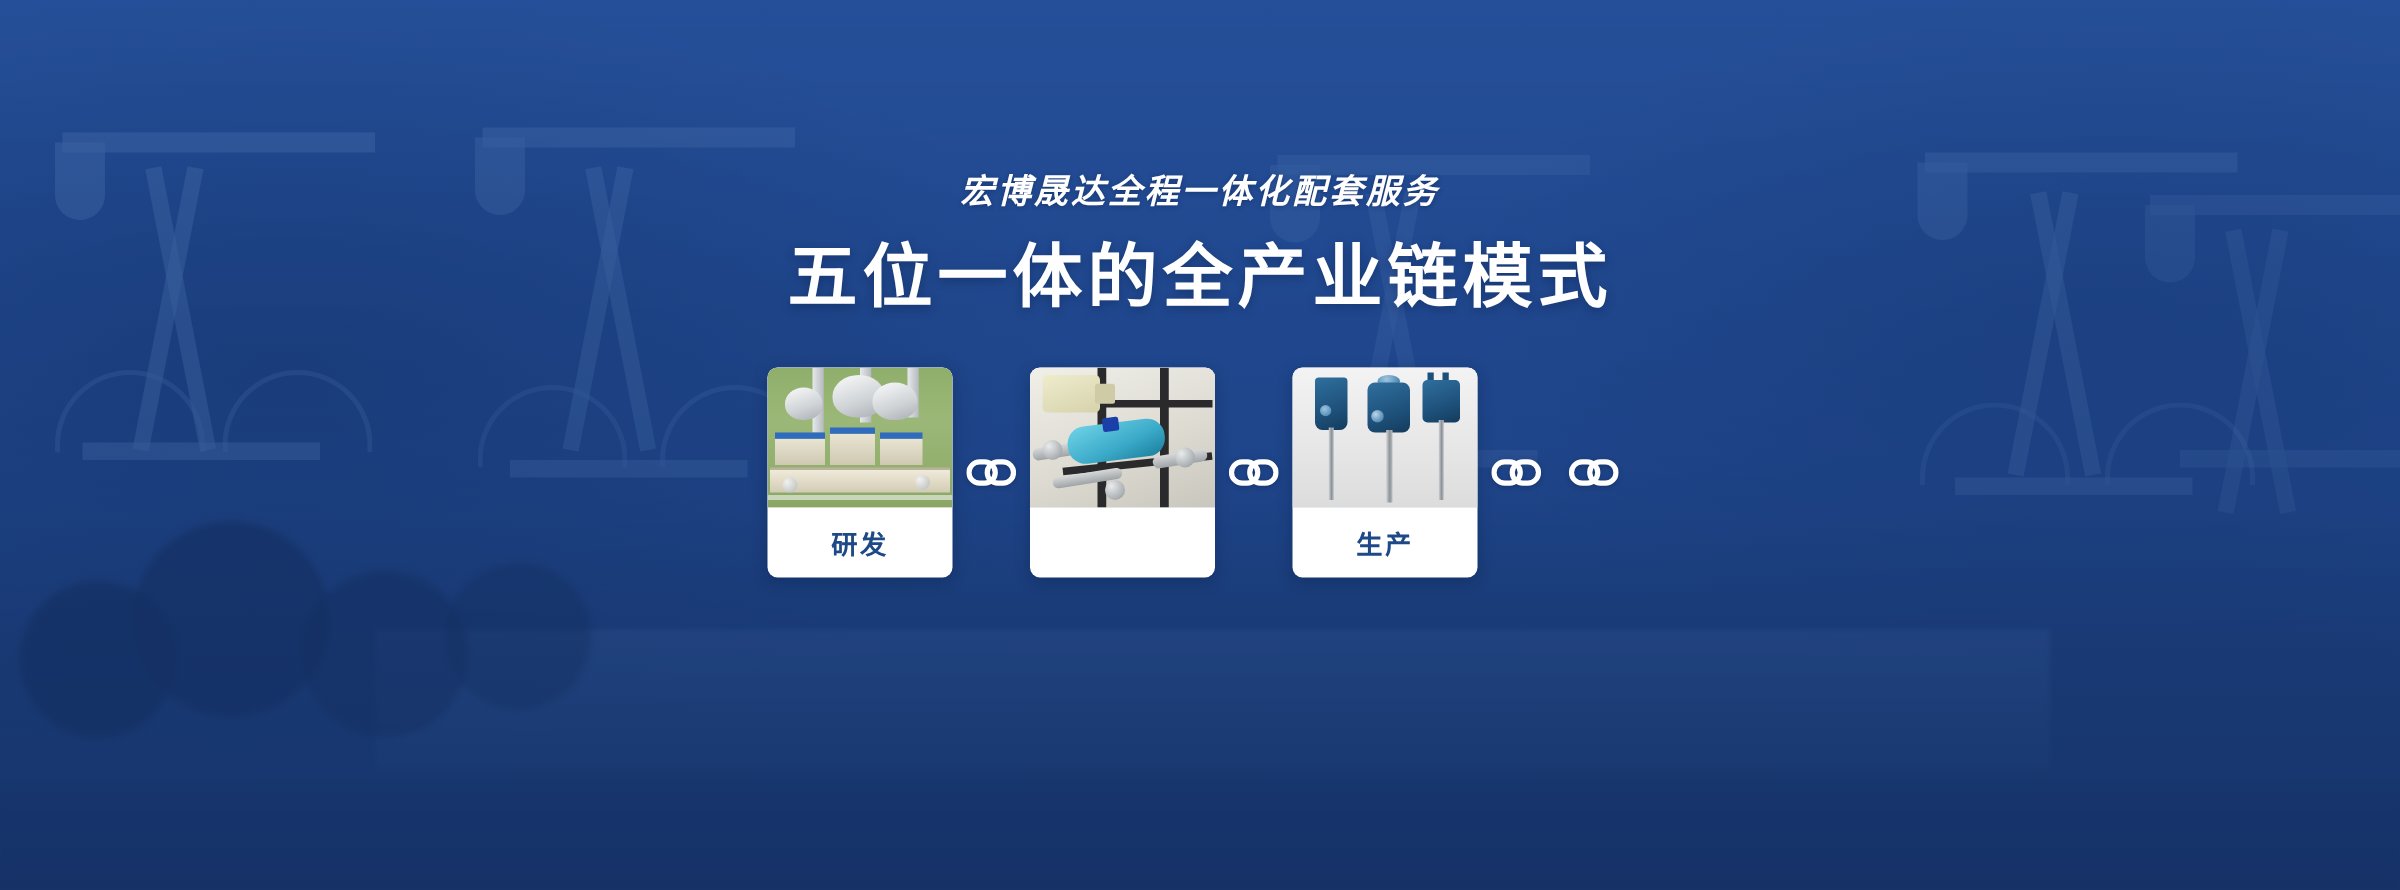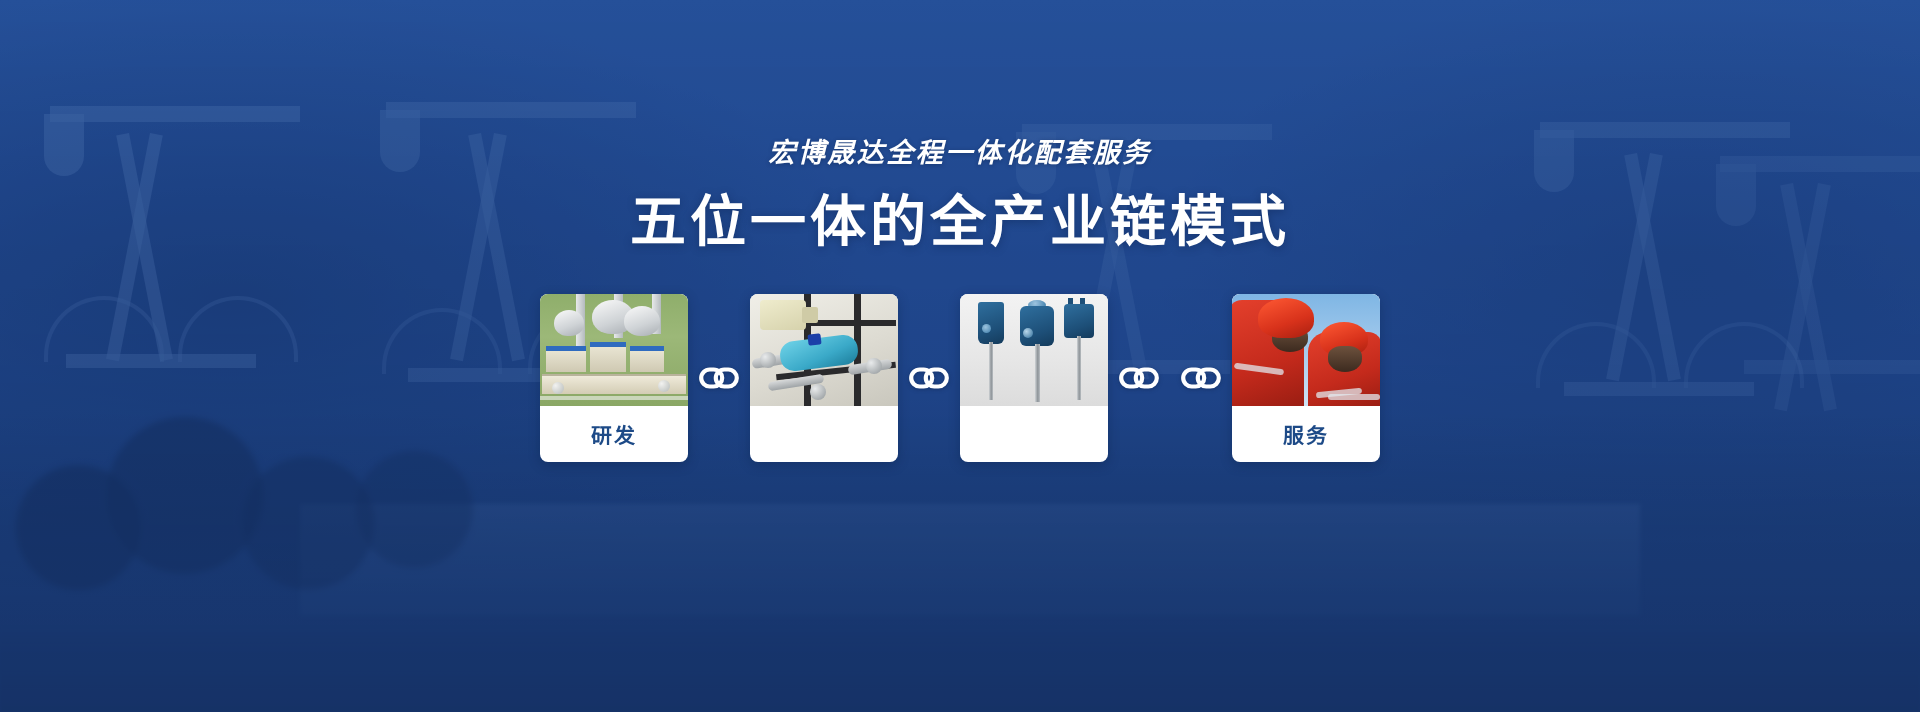--- a/index.html
+++ b/index.html
@@ -504,20 +504,21 @@
                 <i class="rod"></i>
               </span>
             <span class="unit u2">
                 <i class="ring"></i>
                 <i class="cap"></i>
                 <i class="knob"></i>
                 <i class="rod"></i>
               </span>
           </div>
         </div>
+        <div class="card-label">生产</div>
       </div>
 
       <div class="connector">
         <span>
           <svg width="40" height="26" viewBox="0 0 40 26" aria-hidden="true">
             <g fill="none" stroke="#ffffff" stroke-width="4.2" stroke-linecap="round">
               <rect x="2.2" y="4.5" width="21" height="17" rx="8.5"></rect>
               <rect x="16.8" y="4.5" width="21" height="17" rx="8.5"></rect>
             </g>
           </svg>
@@ -529,32 +530,16 @@
         <span>
           <svg width="40" height="26" viewBox="0 0 40 26" aria-hidden="true">
             <g fill="none" stroke="#ffffff" stroke-width="4.2" stroke-linecap="round">
               <rect x="2.2" y="4.5" width="21" height="17" rx="8.5"></rect>
               <rect x="16.8" y="4.5" width="21" height="17" rx="8.5"></rect>
             </g>
           </svg>
         </span>
       </div>
 
-      <div class="card">
-        <div class="card-thumb">
-          <div class="art-service">
-            <span class="w w2"></span>
-            <span class="helm h2"></span>
-            <span class="face f2"></span>
-            <span class="w w1"></span>
-            <span class="face f1"></span>
-            <span class="helm h1"></span>
-            <span class="stripe st1"></span>
-            <span class="stripe st2"></span>
-            <span class="stripe st3"></span>
-          </div>
-        </div>
-        <div class="card-label">服务</div>
-      </div>
 
     </div>
   </div>
 </div>
 
 </body></html>

